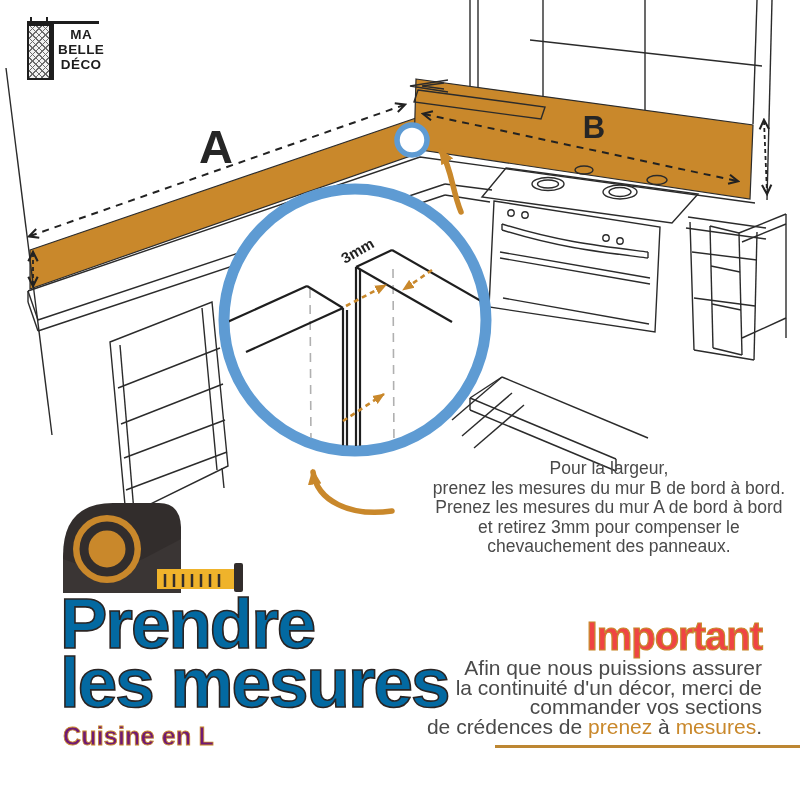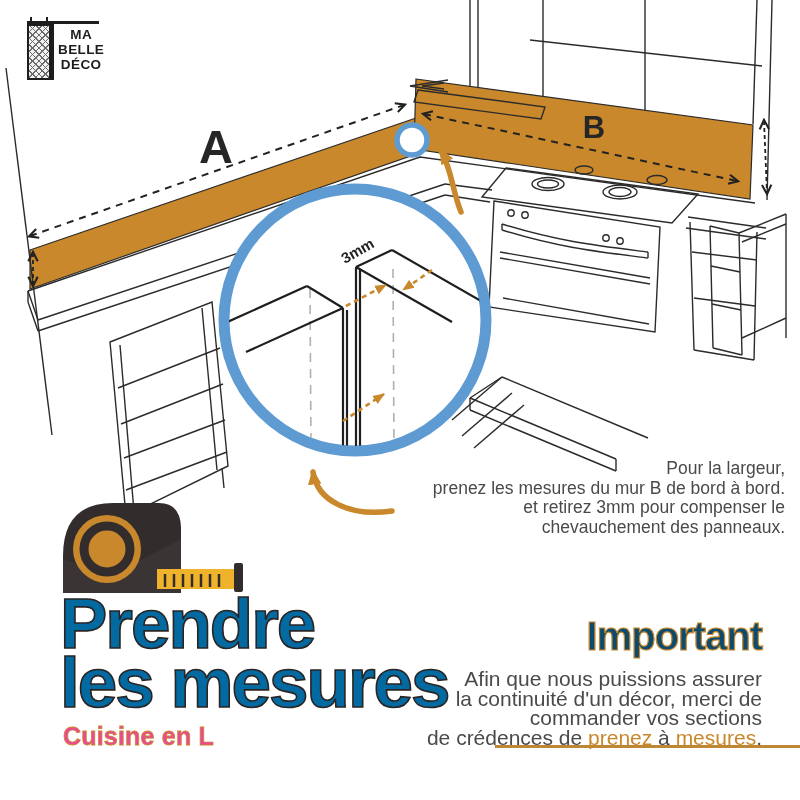--- a/index.html
+++ b/index.html
@@ -11,31 +11,31 @@
   .logo-bar{position:absolute;left:0;top:4px;width:72px;height:3px;background:#1d1d1d;}
   .logo-tick{position:absolute;top:0;width:2px;height:5px;background:#1d1d1d;}
   .logo-swatch{position:absolute;left:0;top:7px;width:20px;height:52px;
     border:2px solid #1d1d1d;border-right:5px solid #1d1d1d;
     background:
       repeating-linear-gradient(45deg,#6b6b6b 0 1.3px,rgba(0,0,0,0) 1.3px 4.6px),
       repeating-linear-gradient(-45deg,#6b6b6b 0 1.3px,rgba(0,0,0,0) 1.3px 4.6px),#f2f2f2;}
   .logo-text{position:absolute;left:31px;top:10px;font-size:13.5px;font-weight:bold;
     color:#1d1d1d;line-height:15px;letter-spacing:.4px;text-align:center;}
   
-  .measure-text{right:15px;top:459px;text-align:right;
+  .measure-text{right:15px;top:459px;text-align:center;
     font-size:17.5px;line-height:19.5px;color:#4a4a4a;}
   
   .title{left:60px;top:594px;color:#0369a1;font-weight:bold;font-size:71px;
     line-height:59px;letter-spacing:-2px;-webkit-text-stroke:1.6px #2a2423;}
-  .subtitle{left:63px;top:722px;color:#ec4899;font-weight:bold;font-size:25px;
+  .subtitle{left:63px;top:722px;color:#701a75;font-weight:bold;font-size:25px;
     -webkit-text-stroke:.8px #c9882b;letter-spacing:.2px;}
   
   .important{right:38px;top:615px;text-align:right;}
-  .important-heading{color:#0c4a6e;font-weight:bold;font-size:40px;line-height:42px;
-    letter-spacing:-1px;-webkit-text-stroke:1.2px #c9882b;margin-bottom:12px;}
+  .important-heading{color:#ef4444;font-weight:bold;font-size:40px;line-height:42px;
+    letter-spacing:-1px;-webkit-text-stroke:1.2px #c9882b;margin-bottom:1px;}
   .important-body{font-size:21px;line-height:19.5px;color:#4a4a4a;}
   .orange-word{color:#c9882b;}
   .important-rule{left:495px;width:305px;top:745px;height:3px;background:#bd8733;}
   svg{position:absolute;left:0;top:0;}
   svg text{font-family:"Liberation Sans",sans-serif;}
 </style>
 </head>
 <body>
 
 <svg width="800" height="800" viewBox="0 0 800 800">
@@ -198,20 +198,21 @@
   <div class="logo-text">
     <div>MA</div>
     <div>BELLE</div>
     <div>DÉCO</div>
   </div>
 </div>
 
 <div class="abs measure-text">
   <div>Pour la largeur,</div>
   <div>prenez les mesures du mur B de bord à bord.</div>
+  <div>Prenez les mesures du mur A de bord à bord</div>
   <div>et retirez 3mm pour compenser le</div>
   <div>chevauchement des panneaux.</div>
 </div>
 
 <svg class="abs" style="left:61px;top:501px;" width="190" height="98" viewBox="0 0 190 98">
   <path d="M2,92 L2,55 Q2,2 52,2 L98,2 Q119,2 120,26 L120,92 Z" fill="#322d2c"></path>
   <path d="M120,92 L2,92 L2,58 Q42,74 82,58 L120,38 Z" fill="#3a3534"></path>
   <circle cx="46" cy="48" r="34" fill="#c9882b"></circle>
   <circle cx="46" cy="48" r="23" fill="none" stroke="#322d2c" stroke-width="9"></circle>
   <rect x="96" y="68" width="77" height="20" fill="#efb32b"></rect>

